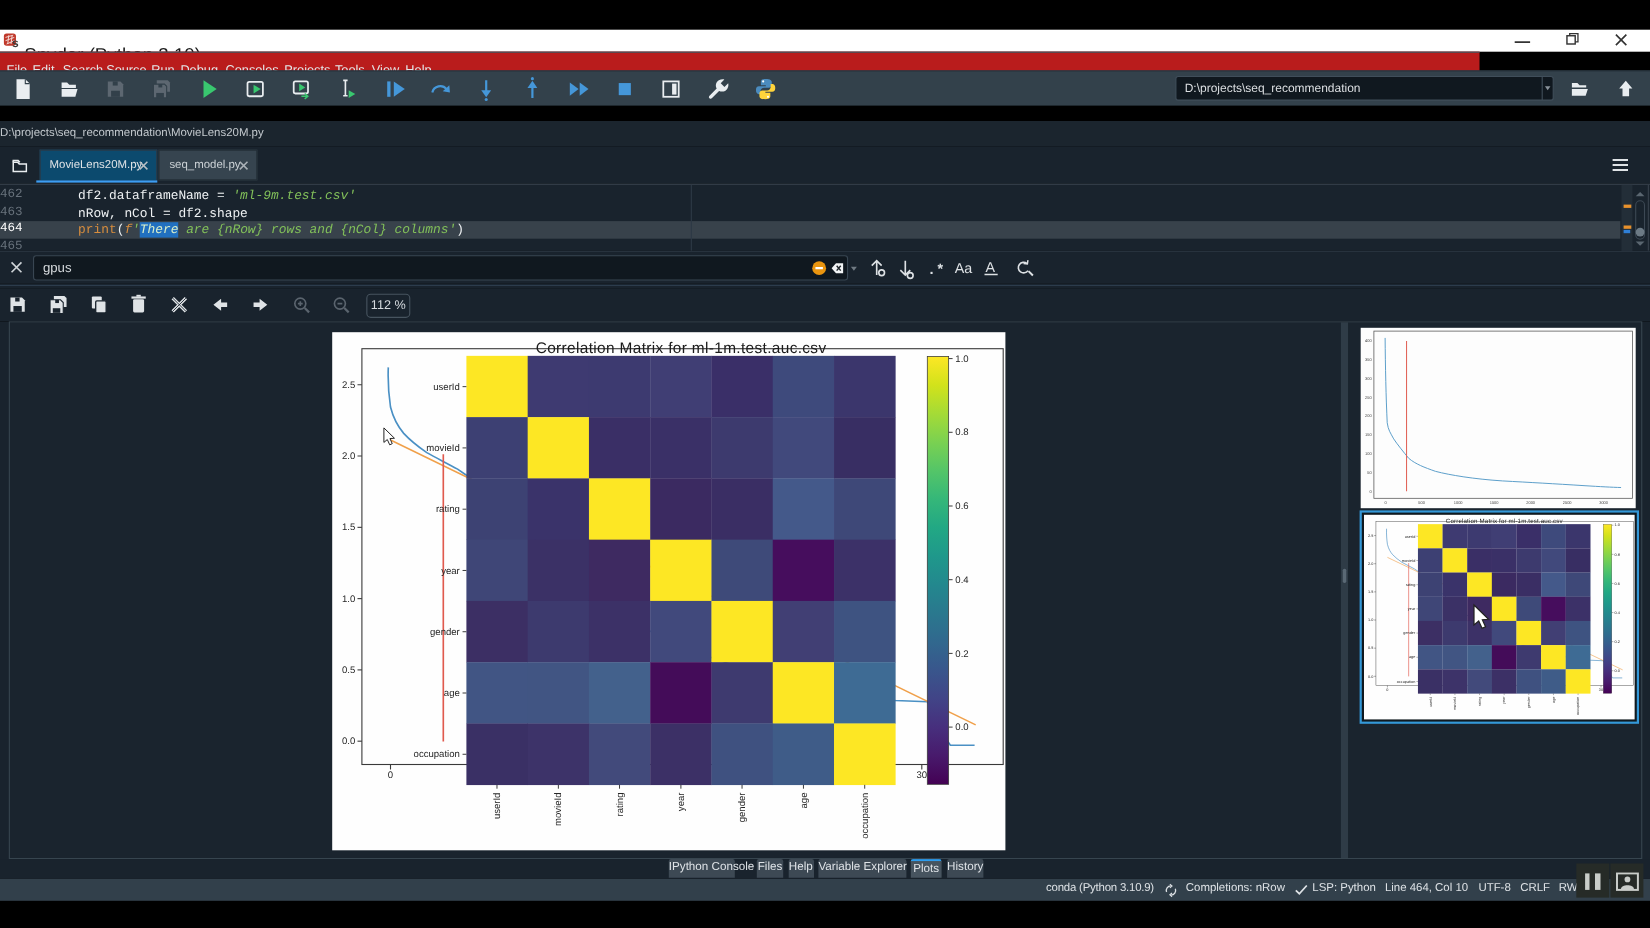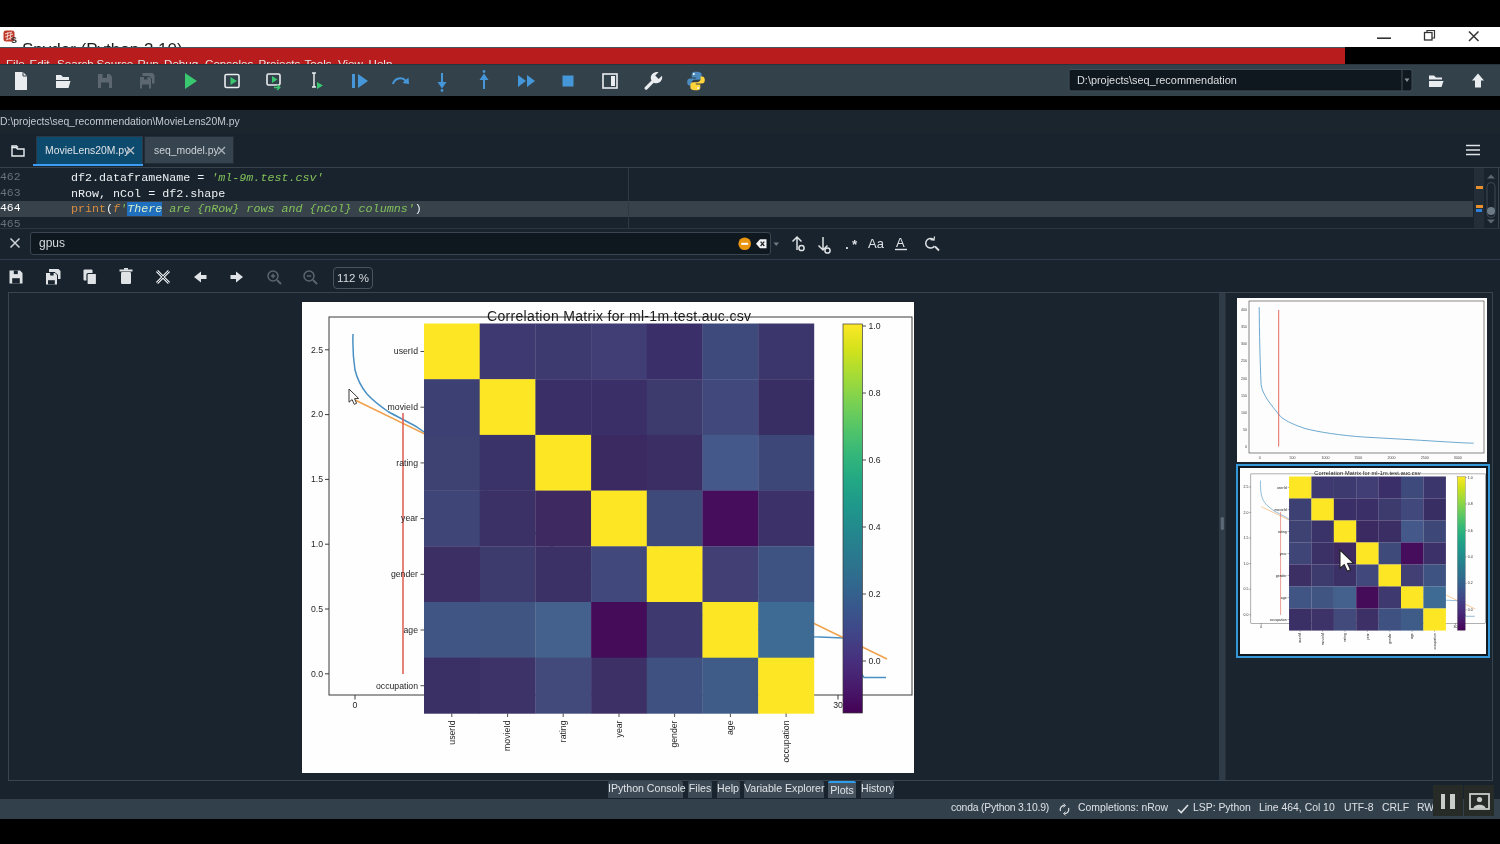--- a/index.html
+++ b/index.html
@@ -435,21 +435,21 @@
     <text x="1457.8" y="166.5" font-size="3.6" fill="#444" text-anchor="middle">3000</text>
     <path d="M1259.2 15.2 C1259.4 40 1260 70 1261.1 92.3 C1262 99 1264 101.4 1267 107 C1270 111.6 1276 119 1280.6 124.6 C1287 130 1294.8 132.9 1305 136.5 C1318.5 140 1340 143.5 1365.9 145.2 C1390 146.5 1413.3 147.8 1440 149.5 C1455 150.4 1465 151 1473.7 151.2" fill="none" stroke="#5b9ec9" stroke-width="0.9"></path>
     <path d="M1278.7 18 V154.6" stroke="#e05a4e" stroke-width="0.9"></path>
     <rect x="1237" y="173" width="252" height="192" fill="#10191f" stroke="#3498d8" stroke-width="2"></rect>
     <g transform="translate(1240,176) scale(0.402,0.3949)">
       <use href="#figc"></use>
     </g>
     <use href="#cursor" transform="translate(1340,258) scale(1.38)" fill="#fff" stroke="#222" stroke-width="0.8"></use>
   </svg>
 <div class="abs" id="bottabs">
-    <div class="btab" style="left:608px;width:75px">IPython Console</div>
+    <div class="btab" style="left:608px;width:60px">IPython Console</div>
     <div class="btab" style="left:688px;width:24px">Files</div>
     <div class="btab" style="left:716.5px;width:23px">Help</div>
     <div class="btab" style="left:744px;width:79.5px">Variable Explorer</div>
     <div class="btab active" style="left:828px;width:28px">Plots</div>
     <div class="btab" style="left:861px;width:32.5px">History</div>
   </div>
 <div class="abs" id="statusbar">
     <span style="left:951px;letter-spacing:-0.2px">conda (Python 3.10.9)</span>
     <svg class="abs" style="left:1058px;top:4px" width="13" height="13" viewBox="0 0 13 13" fill="none" stroke="#dde1e5" stroke-width="1.2">
       <path d="M2.5 8 A 4.2 4.2 0 0 1 6.5 2.3 M10.5 5 A 4.2 4.2 0 0 1 6.5 10.7"></path>

